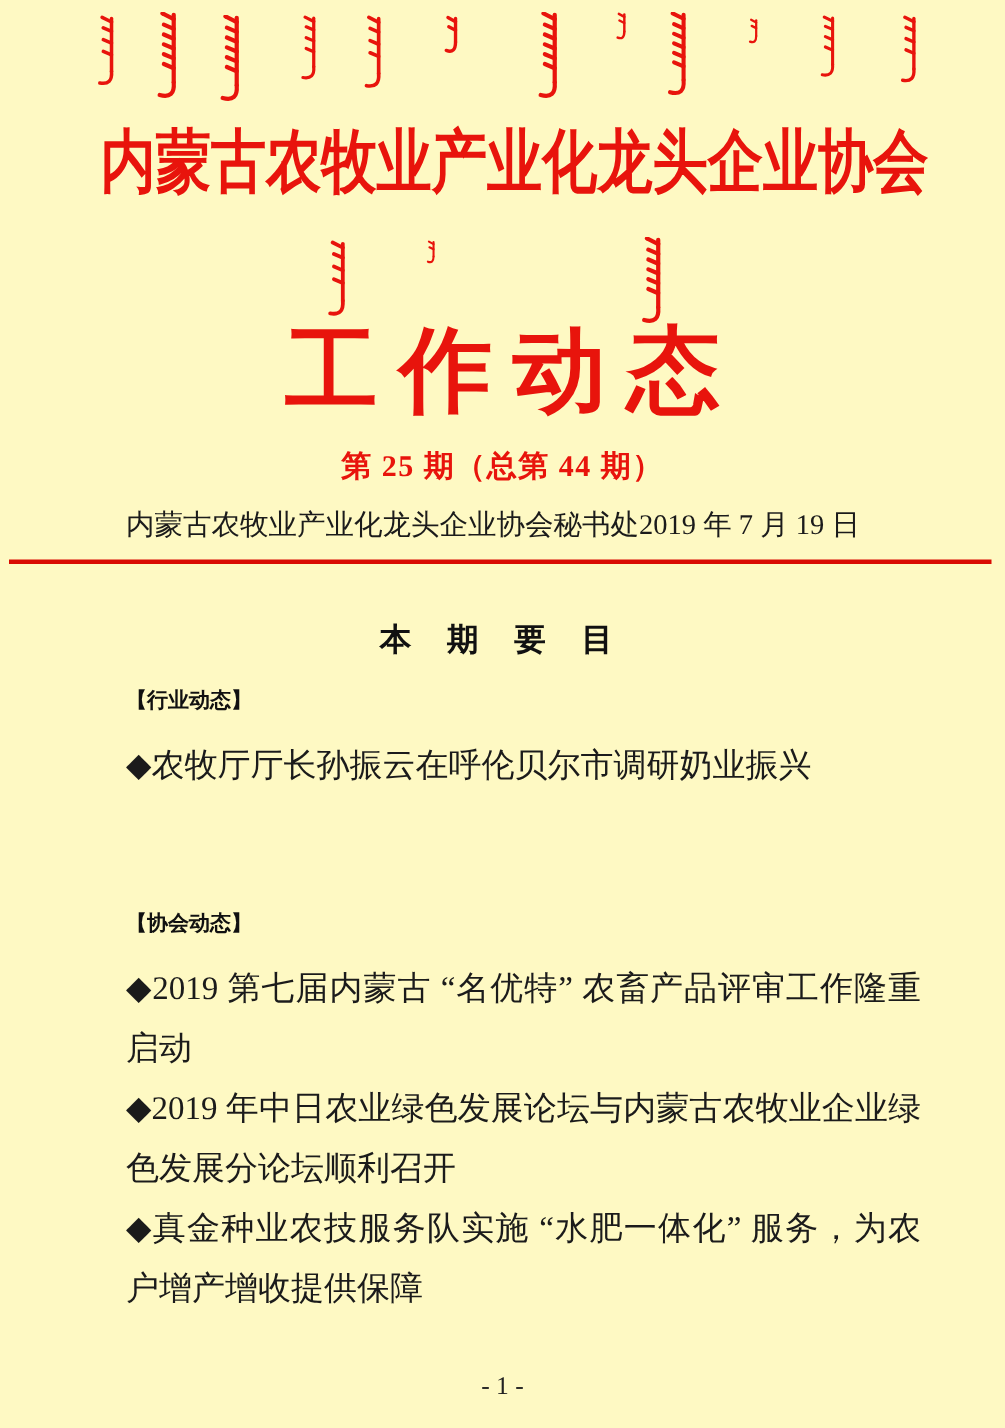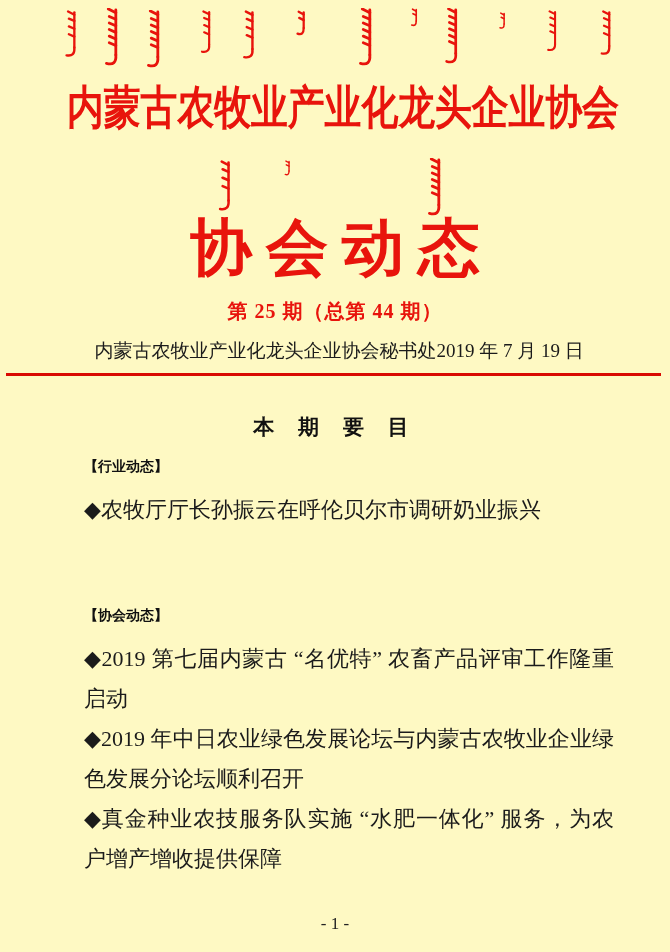--- a/index.html
+++ b/index.html
@@ -38,21 +38,21 @@
   }
   
   .issue{
     position:absolute;top:297px;left:0;width:670px;
     text-align:center;font-size:20px;font-weight:bold;
     color:var(--accent);line-height:28px;letter-spacing:1px;
   }
   
   .pubrow{
     position:absolute;top:338px;left:84px;right:76px;
-    display:flex;justify-content:center;align-items:baseline;
+    display:flex;justify-content:flex-start;align-items:baseline;
     font-size:19px;color:var(--ink);line-height:26px;white-space:nowrap;
   }
   
   .redline{
     position:absolute;top:373px;left:6px;right:9px;height:3px;
     background:var(--accent-dark);
   }
   
   .toc-heading{
     position:absolute;top:412px;left:0;width:670px;
@@ -141,21 +141,21 @@
   <div class="title-cn">内蒙古农牧业产业化龙头企业协会</div>
 
   <div class="mrow mrow-sub">
     <svg id="mongol-row-sub" width="250" height="64">
         <use href="#mwA" xlink:href="#mwA" x="8" y="2" width="24" height="54"></use>
         <use href="#mwB" xlink:href="#mwB" x="70" y="2" width="24" height="22"></use>
         <use href="#mwC" xlink:href="#mwC" x="218" y="0" width="24" height="60"></use>
       </svg>
   </div>
 
-  <div class="masthead">协会动态</div>
+  <div class="masthead">工作动态</div>
 
   <div class="issue">第 25 期（总第 44 期）</div>
 
   <div class="pubrow">
     <span>内蒙古农牧业产业化龙头企业协会秘书处</span>
     <span>2019 年 7 月 19 日</span>
   </div>
 
   <div class="redline"></div>
 

